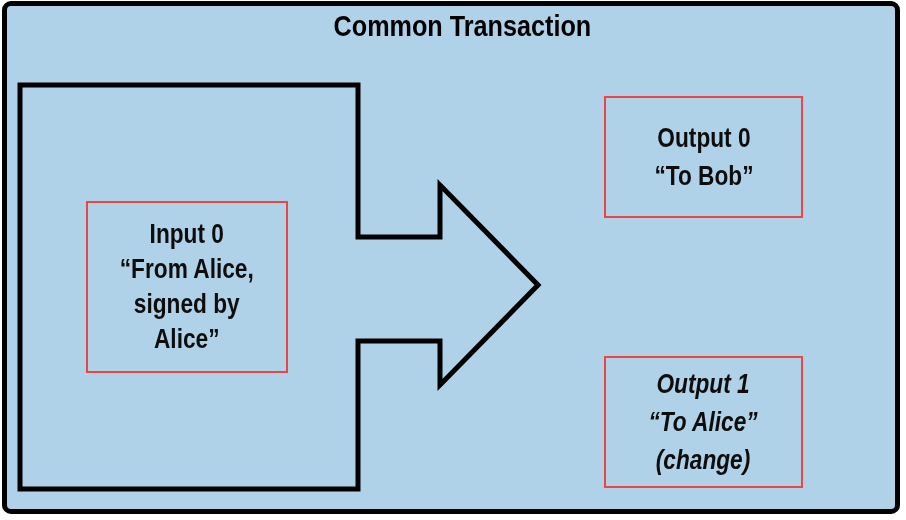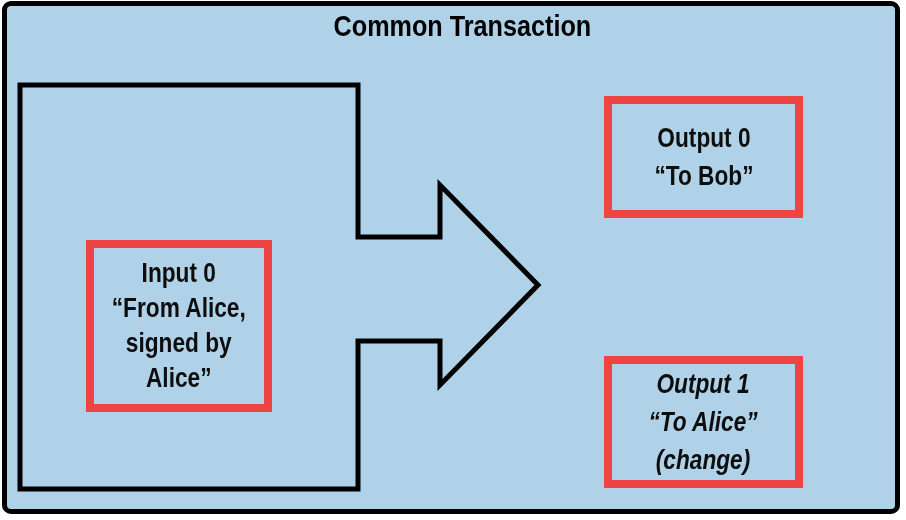--- a/index.html
+++ b/index.html
@@ -48,44 +48,43 @@
     position: absolute;
     left: 0;
     top: 0;
     width: 906px;
     height: 520px;
     pointer-events: none;
   }
   .box {
     position: absolute;
     box-sizing: border-box;
-    border: 8px solid #ef4444;
+    border: 2px solid #ef4444;
     display: flex;
     align-items: center;
     justify-content: center;
     background: transparent;
   }
   .box .txt {
     transform: scaleX(0.84);
     transform-origin: 50% 50%;
     text-align: center;
     font-weight: bold;
     color: #0d0d0d;
     white-space: nowrap;
   }
   .box .line {
     font-size: 27px;
     line-height: 36px;
   }
   .input-box {
     left: 86px;
     top: 201px;
-    width: 186px;
+    width: 202px;
     height: 172px;
-    margin-top: 39px;
   }
   .input-box .line { line-height: 35px; }
   .output0-box {
     left: 604px;
     top: 96px;
     width: 199px;
     height: 122px;
   }
   .output0-box .line { line-height: 38px; }
   .output1-box {

